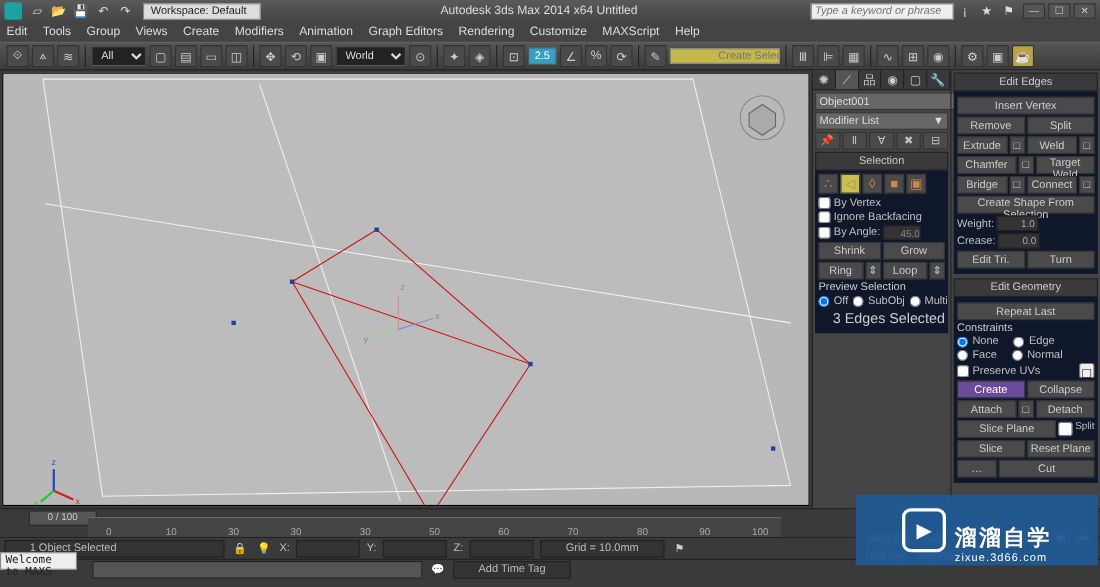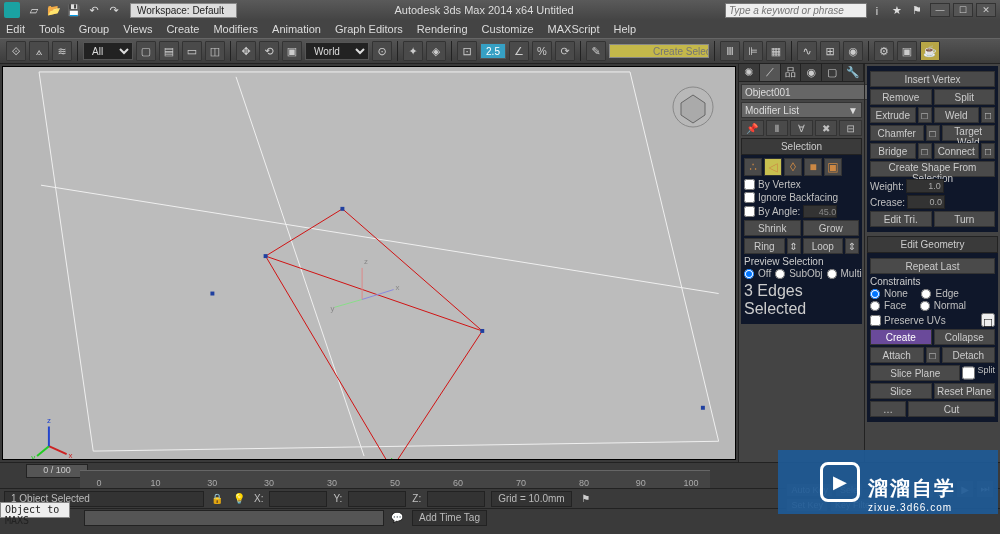--- a/index.html
+++ b/index.html
@@ -2,21 +2,21 @@
 <html><head>
 <meta charset="utf-8">
 <style>
 * { margin: 0; padding: 0; box-sizing: border-box; font-family: "Segoe UI", Tahoma, sans-serif; user-select: none; }
 body { background: #3a3a3a; color: #c0c0c0; font-size: 11px; overflow: hidden; width: 1000px; height: 534px; position: relative; }
 .titlebar { height: 20px; background: linear-gradient(#5a5a5a,#444); display: flex; align-items: center; padding: 0 4px; }
 .titlebar .logo { width: 16px; height: 16px; background: #1aa2a2; border-radius: 2px; margin-right: 4px; }
 .titlebar .tb-icon { width: 16px; height: 16px; margin: 0 2px; display: flex; align-items: center; justify-content: center; color: #ddd; cursor: pointer; }
 .titlebar .wslabel { background: #ddd; color: #222; padding: 1px 12px 1px 6px; border: 1px solid #888; font-size: 10px; margin: 0 6px; }
 .titlebar .title { flex: 1; text-align: center; color: #ddd; font-size: 11px; }
-.titlebar .search { width: 142px; height: 15px; background: #eee; border: 1px solid #777; font-size: 10px; font-style: italic; color: #888; padding: 0 3px; }
+.titlebar .search { width: 130px; height: 15px; background: #eee; border: 1px solid #777; font-size: 10px; font-style: italic; color: #888; padding: 0 3px; }
 .titlebar .win-btn { width: 20px; height: 14px; margin-left: 3px; background: #555; border: 1px solid #333; display: flex; align-items: center; justify-content: center; color: #ccc; font-size: 9px; cursor: pointer; }
 .menubar { height: 18px; background: #444; display: flex; align-items: center; padding: 0 6px; }
 .menubar span { margin-right: 14px; font-size: 11px; color: #ddd; cursor: pointer; }
 .toolbar { height: 26px; background: linear-gradient(#555,#3c3c3c); border-top: 1px solid #666; border-bottom: 1px solid #222; display: flex; align-items: center; padding: 0 6px; gap: 3px; }
 .tbtn { width: 20px; height: 20px; background: #4a4a4a; border: 1px solid #333; display: flex; align-items: center; justify-content: center; color: #ccc; font-size: 11px; cursor: pointer; border-radius: 1px; }
 .tbtn.yellow { background: #b8a646; color: #222; }
 .tdrop { height: 18px; background: #222; color: #ddd; border: 1px solid #555; font-size: 10px; padding: 0 12px 0 4px; }
 .tinput { width: 26px; height: 16px; background: #36a0c4; color: #fff; border: 1px solid #555; font-size: 10px; text-align: center; }
 .tyellow { width: 100px; height: 14px; background: #c4b84a; border: 1px solid #888; font-size: 10px; padding-left: 43px; }
 .sep { width: 1px; height: 20px; background: #222; margin: 0 2px; }
@@ -48,27 +48,27 @@
 .check-row input[type=checkbox] { width: 11px; height: 11px; }
 .spinrow { display: flex; align-items: center; gap: 2px; margin: 2px 0; }
 .spinrow input { width: 38px; height: 14px; background: #333; color: #aaa; border: 1px solid #222; font-size: 9px; text-align: right; padding-right: 2px; }
 .btn2row { display: flex; gap: 2px; margin: 2px 0; }
 .btn2row button { flex: 1; height: 16px; background: #4a4a4a; color: #ccc; border: 1px solid #333; font-size: 10px; cursor: pointer; }
 .btn2row button.purple { background: #6a4a9a; color: #fff; }
 .btn2row button.wide { width: 100%; }
 .btn2row .sq { width: 14px; flex: none; }
 .radio-row { display: flex; align-items: center; gap: 4px; font-size: 10px; margin: 1px 0; }
 .radio-row input { width: 10px; height: 10px; }
-.status-text { text-align: left; font-size: 16px; color: #ccc; margin: 3px 0; }
+.status-text { text-align: right; font-size: 13px; color: #ccc; margin: 3px 0; }
 .timebar { height: 26px; background: #3a3a3a; border-top: 1px solid #222; position: relative; display: flex; align-items: flex-start; }
 .timeslider { width: 62px; height: 14px; background: #555; border: 1px solid #222; margin: 1px 0 0 26px; font-size: 9px; text-align: center; color: #ccc; }
 .ruler { position: absolute; left: 80px; right: 290px; bottom: 0; height: 18px; background: #444; border-top: 1px solid #666; }
 .ruler .tick { position: absolute; bottom: 0; font-size: 9px; color: #aaa; transform: translateX(-50%); }
 .statusbar { height: 20px; background: #3a3a3a; border-top: 1px solid #222; display: flex; align-items: center; padding: 0 4px; gap: 6px; font-size: 10px; }
-.statusbar .field { background: #333; border: 1px solid #222; padding: 1px 6px; color: #bbb; height: 16px; display: flex; align-items: center; }
+.statusbar .field { background: #333; border: 1px solid #222; padding: 1px 22px; color: #bbb; height: 16px; display: flex; align-items: center; }
 .statusbar .coord { width: 58px; }
 .statusbar .icon { width: 16px; height: 16px; display: flex; align-items: center; justify-content: center; color: #ccc; cursor: pointer; }
 .prompt { height: 16px; background: #eee; color: #222; font-family: monospace; font-size: 10px; padding: 1px 4px; width: 70px; border: 1px solid #888; position: absolute; bottom: 16px; left: 0; }
 .watermark { position: absolute; right: 2px; bottom: 20px; width: 220px; height: 64px; background: rgba(30,90,150,0.92); display: flex; align-items: center; justify-content: center; gap: 8px; color: #fff; }
 .watermark .play { width: 40px; height: 40px; border: 3px solid #fff; border-radius: 8px; display: flex; align-items: center; justify-content: center; font-size: 18px; }
 .watermark .txt { display: flex; flex-direction: column; align-items: flex-start; }
 .watermark .cn { font-size: 20px; font-weight: bold; letter-spacing: 2px; margin-top: 24px; }
 .watermark .en { font-size: 10px; letter-spacing: 1px; }
 .viewcube { position: absolute; top: 18px; right: 20px; width: 44px; height: 44px; }
 .anim-controls { position: absolute; right: 6px; bottom: 36px; display: flex; gap: 2px; align-items: center; }
@@ -273,20 +273,21 @@
             <input type="radio" style="">
               <span>Multi</span>
           </div>
           <div class="status-text">3 Edges Selected</div>
         </div>
       </div>
     </div>
 
     <div class="rollout-panel">
       <div class="rollout">
+        <div class="roll-header">Edit Edges</div>
         <div class="roll-body">
           <div class="btn2row">
               <button class="wide">Insert Vertex</button>
             </div>
           <div class="btn2row">
               <button>Remove</button>
               <button>Split</button>
             </div>
           <div class="btn2row">
               <button>Extrude</button>
@@ -396,21 +397,21 @@
   <div class="icon">⚑</div>
 </div>
 
 <div class="statusbar" style="height:18px">
   <div style="width:74px"></div>
   <div class="field" style="flex:0 0 300px;background:#555"></div>
   <div class="icon">💬</div>
   <div class="field">Add Time Tag</div>
 </div>
 
-<div class="prompt">Object to MAXS</div>
+<div class="prompt">Welcome to MAXS</div>
 
 <div class="autokey-zone">
   <div class="ak">
       <button>Auto Key</button>
       <button>Sele</button>
     </div>
   <div class="ak">
       <button>Set Key</button>
       <button>Key Filters...</button>
     </div>

